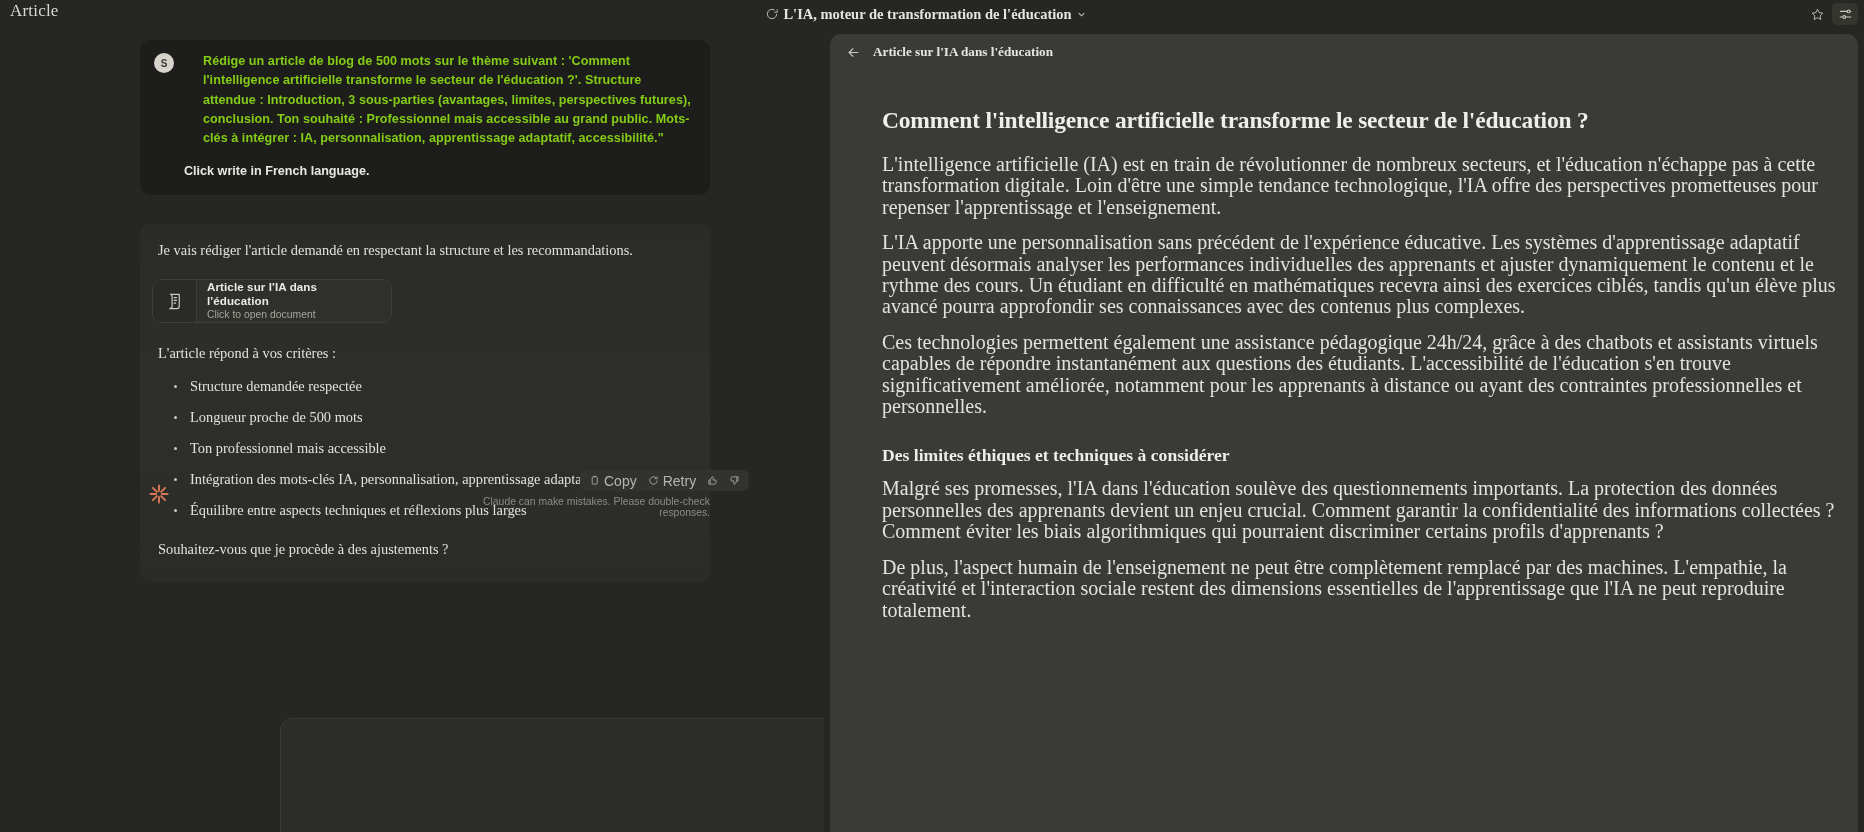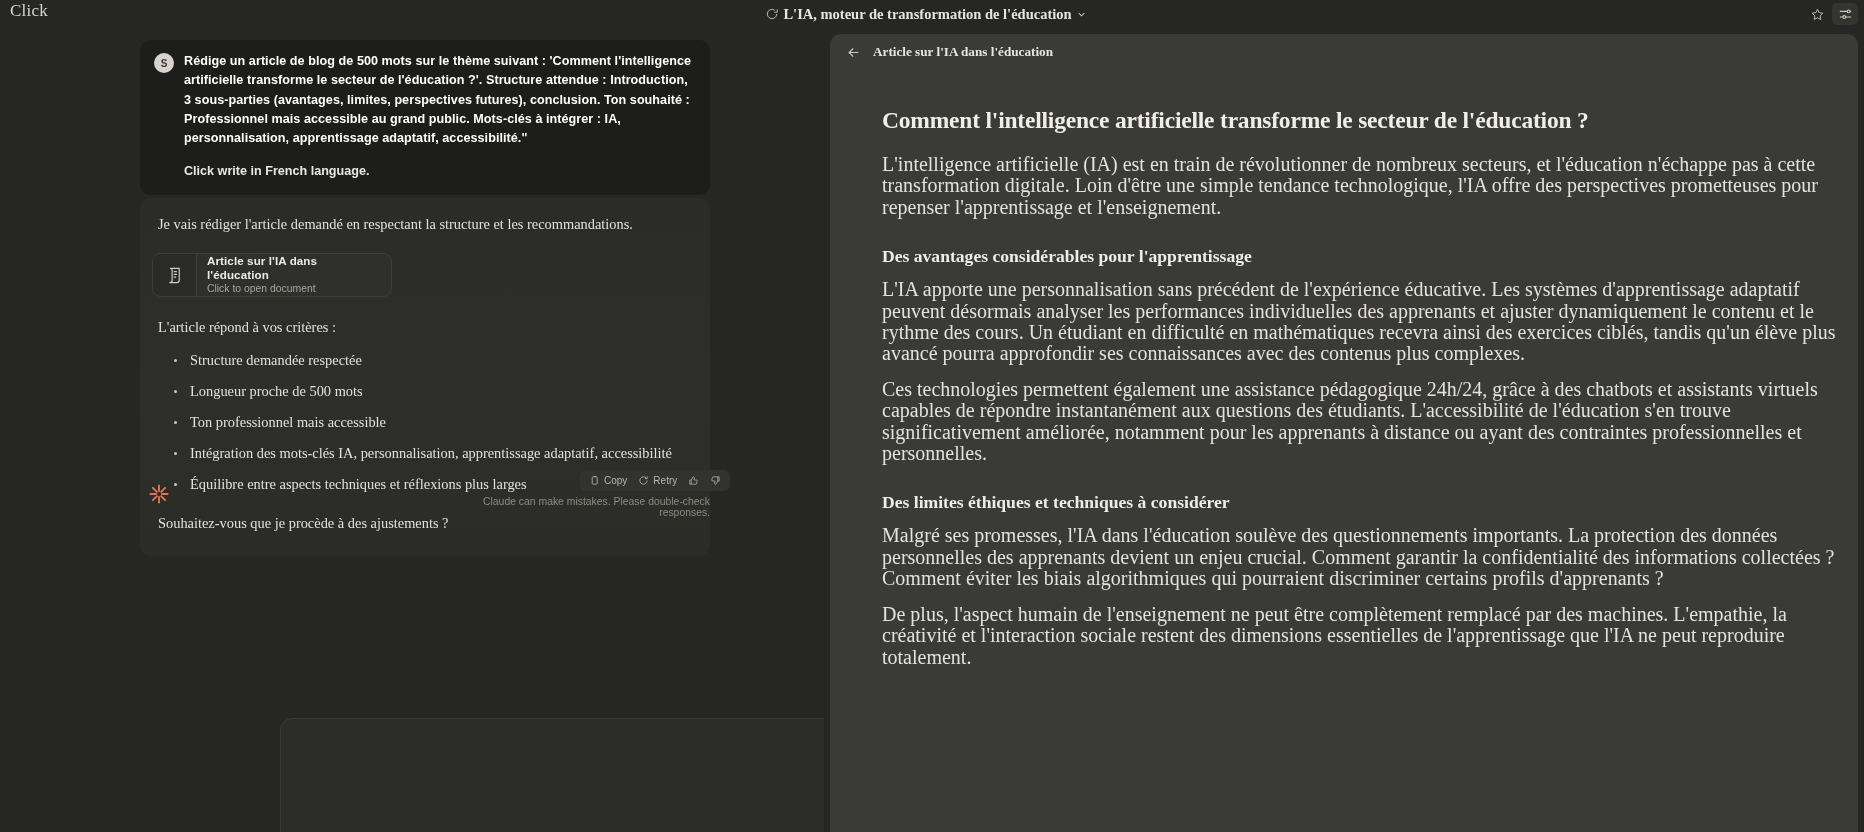--- a/index.html
+++ b/index.html
@@ -70,32 +70,32 @@
   #avatar {
     flex: 0 0 auto;
     width: 20px; height: 20px; border-radius: 50%;
     background: #d6d4cd; color: #3b3b38;
     font-size: 10px; font-weight: 700;
     display: flex; align-items: center; justify-content: center;
     margin-top: 1px;
   }
   #user-text { flex: 1 1 auto; }
   #user-prompt {
-    font-size: 12.6px; font-weight: 700; color: #ffffff;
-    line-height: 19.3px; letter-spacing: .05px;
+    font-size: 12.6px; font-weight: 700; color: #84cc16;
+    line-height: 19.3px; letter-spacing: .05px; margin-left: 19px;
   }
   #user-lang {
     margin-top: 14px;
     font-size: 12.6px; font-weight: 700; color: #e9e7e2;
     line-height: 19px;
   }
 
   
   #assistant {
-    position: absolute; left: 0; top: 170px;
+    position: absolute; left: 0; top: 196px;
     width: 570px;
     background: linear-gradient(180deg,#2b2b28 0%, #2e2e2a 55%, #2b2b28 100%);
     border-radius: 11px;
     padding: 16px 18px 22px 12px;
     font-family: "Liberation Serif", serif;
   }
   .serif-p {
     font-family: "Liberation Serif", serif;
     font-size: 14.4px; color: #e3e1dc; line-height: 21px;
   }
@@ -145,21 +145,21 @@
     position: absolute; left: 440px; top: 442px;
     height: 21px;
     background: #323230;
     border-radius: 6px;
     display: flex; align-items: center; gap: 3px;
     padding: 0 5px;
   }
   .act {
     display: flex; align-items: center; gap: 4px;
     height: 17px; padding: 0 4px; border-radius: 4px;
-    font-size: 10px; color: #b8b5ae;
+    font-size: 14px; color: #b8b5ae;
     font-family: "Liberation Sans", sans-serif;
     white-space: nowrap;
   }
 
   
   #claude-star { position: absolute; left: 8px; top: 455px; }
   #footer-note {
     position: absolute; left: 300px; top: 468px;
     width: 270px; text-align: right;
     font-size: 10.4px; color: #8d8a83;
@@ -217,21 +217,21 @@
   .doc-p {
     font-family: "Liberation Serif", serif;
     font-size: 20px; color: #e4e2dd; line-height: 21.4px;
     margin-bottom: 14px;
   }
 </style>
 </head>
 <body>
 
 <div id="topbar">
-  <div id="brand">Click</div>
+  <div id="brand">Article</div>
 
   <div id="topbar-center">
     <span>
       <svg class="ico" width="14" height="14" viewBox="0 0 24 24" fill="none" stroke="#b8b5ae" stroke-width="1.7">
         <path d="M20 12a8 8 0 1 1-3.2-6.4"></path>
           <path d="M21 4v5h-5"></path>
       </svg>
     </span>
     <span id="chat-title">L'IA, moteur de transformation de l'éducation</span>
     <span>
@@ -360,21 +360,20 @@
               <path d="M11 6l-6 6 6 6"></path>
           </svg>
         </span>
         <span id="doc-header-title">Article sur l'IA dans l'éducation</span>
       </div>
 
       <div id="doc-body">
         <div id="doc-h1">Comment l'intelligence artificielle transforme le secteur de l'éducation ?</div>
         <div class="doc-p">L'intelligence artificielle (IA) est en train de révolutionner de nombreux secteurs, et l'éducation n'échappe pas à cette transformation digitale. Loin d'être une simple tendance technologique, l'IA offre des perspectives prometteuses pour repenser l'apprentissage et l'enseignement.</div>
 
-        <div class="doc-h2">Des avantages considérables pour l'apprentissage</div>
         <div class="doc-p">L'IA apporte une personnalisation sans précédent de l'expérience éducative. Les systèmes d'apprentissage adaptatif peuvent désormais analyser les performances individuelles des apprenants et ajuster dynamiquement le contenu et le rythme des cours. Un étudiant en difficulté en mathématiques recevra ainsi des exercices ciblés, tandis qu'un élève plus avancé pourra approfondir ses connaissances avec des contenus plus complexes.</div>
         <div class="doc-p">Ces technologies permettent également une assistance pédagogique 24h/24, grâce à des chatbots et assistants virtuels capables de répondre instantanément aux questions des étudiants. L'accessibilité de l'éducation s'en trouve significativement améliorée, notamment pour les apprenants à distance ou ayant des contraintes professionnelles et personnelles.</div>
 
         <div class="doc-h2">Des limites éthiques et techniques à considérer</div>
         <div class="doc-p">Malgré ses promesses, l'IA dans l'éducation soulève des questionnements importants. La protection des données personnelles des apprenants devient un enjeu crucial. Comment garantir la confidentialité des informations collectées ? Comment éviter les biais algorithmiques qui pourraient discriminer certains profils d'apprenants ?</div>
         <div class="doc-p">De plus, l'aspect humain de l'enseignement ne peut être complètement remplacé par des machines. L'empathie, la créativité et l'interaction sociale restent des dimensions essentielles de l'apprentissage que l'IA ne peut reproduire totalement.</div>
       </div>
 
     </div>
   </div>

